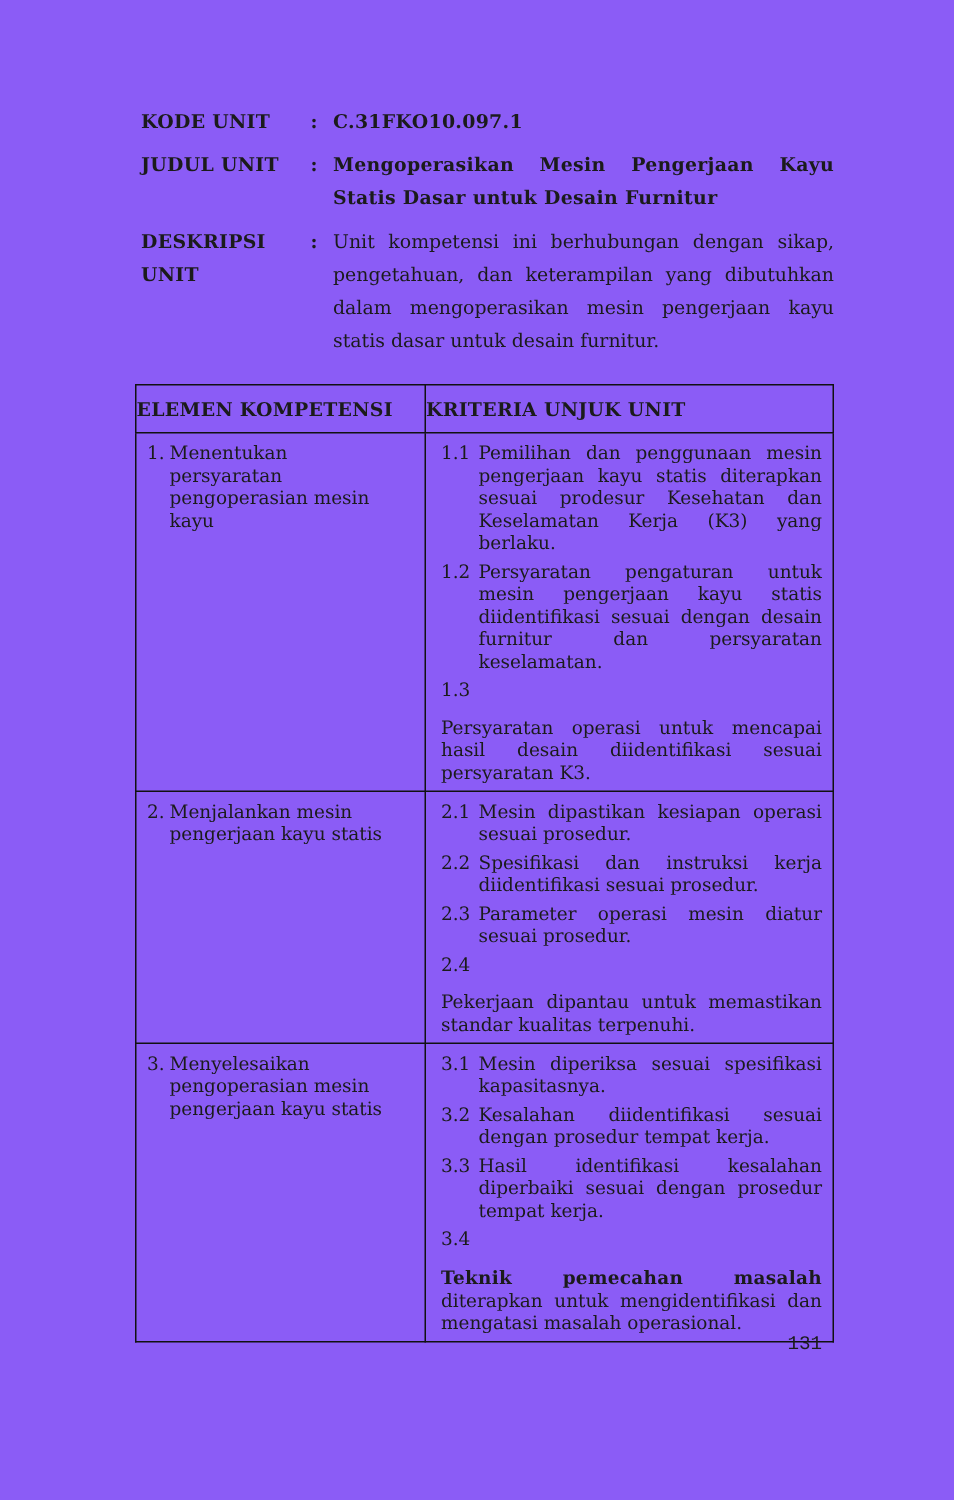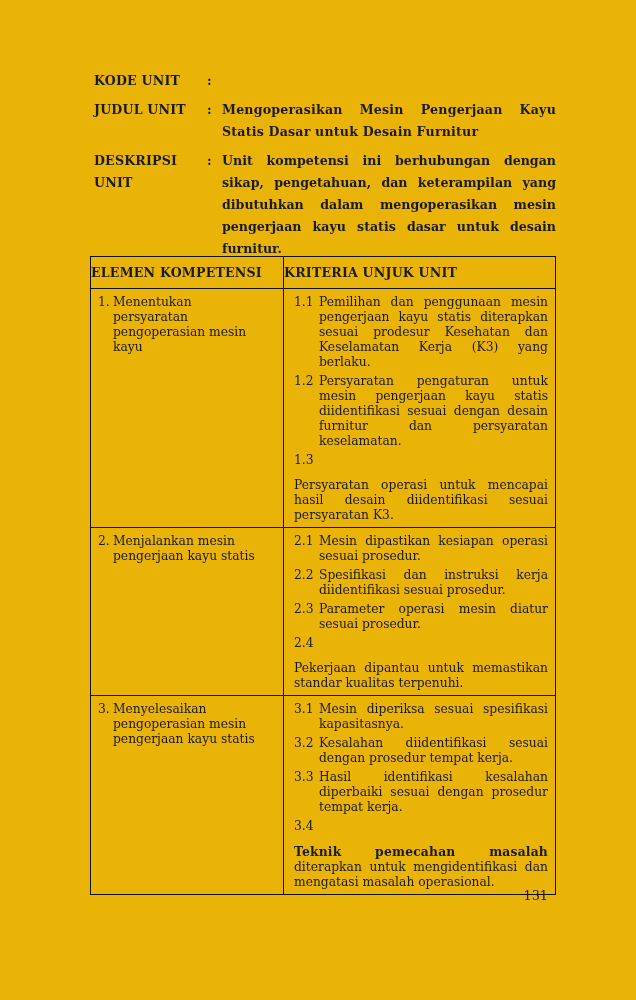--- a/index.html
+++ b/index.html
@@ -7,39 +7,39 @@
   body {
     width: 636px; height: 1000px;
     font-family: "DejaVu Serif", "Liberation Serif", serif;
     color: #1b1b1b;
     position: relative;
     overflow: hidden;
   }
   .page {
     position: absolute; inset: 0;
     width: 636px; height: 1000px;
-    background: #eab308;
+    background: #8b5cf6;
   }
 
   
   .hdr-block {
     position: absolute;
     left: 94px; top: 70px;
     width: 462px;
     font-size: 12.6px;
     line-height: 22px;
   }
   .hdr-field {
     display: grid;
     grid-template-columns: 113px 15px 1fr;
     margin-bottom: 7px;
   }
   .hdr-label { font-weight: bold; letter-spacing: 0.2px; }
   .hdr-colon { font-weight: bold; }
-  .hdr-value { text-align: justify; font-weight: bold; }
+  .hdr-value { text-align: justify; }
   .hdr-value.bold { font-weight: bold; letter-spacing: 0.2px; }
 
   
   table.kuk {
     position: absolute;
     left: 90px; top: 256px;
     width: 465px;
     border-collapse: collapse;
     table-layout: fixed;
     font-size: 12.3px;
@@ -78,31 +78,33 @@
   .kuk-text b { letter-spacing: 0.2px; }
 
   
   .page-number {
     position: absolute;
     top: 888px;
     left: 90px;
     width: 458px;
     text-align: right;
     font-size: 12.8px;
+    font-family: Liberation Mono, monospace;
   }
 </style>
 </head>
 <body>
 
 <div class="page">
 
   <div class="hdr-block" id="hdr-block">
       <div class="hdr-field">
         <div class="hdr-label">KODE UNIT</div>
         <div class="hdr-colon">:</div>
+        <div class="hdr-value bold">C.31FKO10.097.1</div>
       </div>
       <div class="hdr-field">
         <div class="hdr-label">JUDUL UNIT</div>
         <div class="hdr-colon">:</div>
         <div class="hdr-value bold">Mengoperasikan Mesin Pengerjaan Kayu Statis Dasar untuk Desain Furnitur</div>
       </div>
       <div class="hdr-field">
         <div class="hdr-label">DESKRIPSI UNIT</div>
         <div class="hdr-colon">:</div>
         <div class="hdr-value">Unit kompetensi ini berhubungan dengan sikap, pengetahuan, dan keterampilan yang dibutuhkan dalam mengoperasikan mesin pengerjaan kayu statis dasar untuk desain furnitur.</div>

